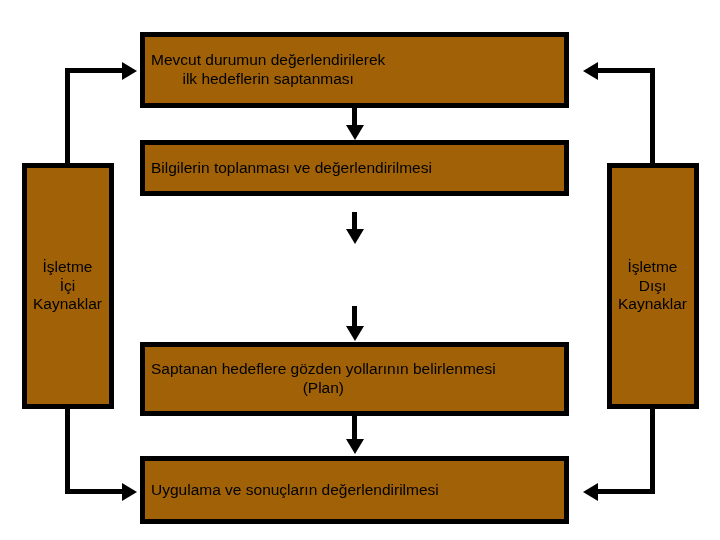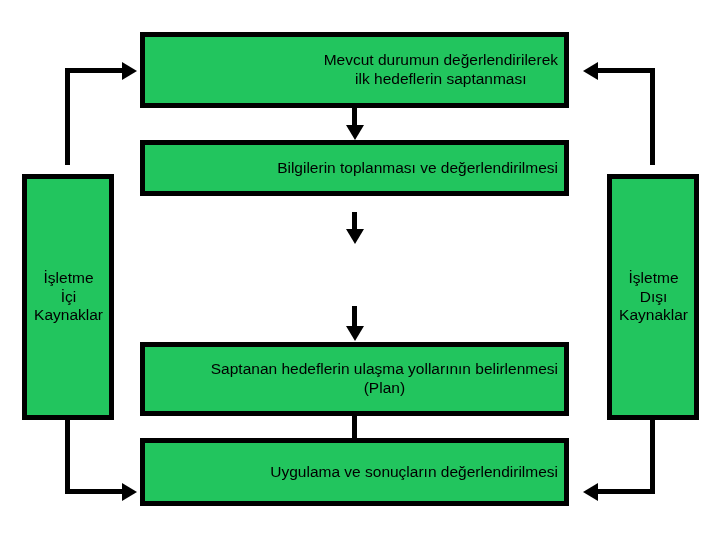--- a/index.html
+++ b/index.html
@@ -14,24 +14,24 @@
     height: 540px;
     background: #ffffff;
     font-family: "Liberation Sans", "DejaVu Sans", sans-serif;
     overflow: hidden;
   }
   
   .node {
     position: absolute;
     box-sizing: border-box;
     border: 5px solid #000000;
-    background: #22c55e;
+    background: #a16207;
     display: flex;
     align-items: center;
-    justify-content: flex-end;
+    justify-content: flex-start;
     text-align: center;
     color: #000000;
     line-height: 1.22;
     z-index: 3;
   }
   .node .label {
     display: block;
     padding: 0 6px;
     white-space: pre-line;
   }
@@ -39,25 +39,25 @@
   
   .center-node {
     left: 140px;
     width: 429px;
     font-size: 15.5px;
   }
   #node-1 { top: 32px;  height: 76px; }
   #node-2 { top: 140px; height: 56px; }
   #node-3 { left: 138px; width: 431px; top: 244px; height: 62px; font-size: 15px; }
   #node-4 { top: 342px; height: 74px; }
-  #node-5 { top: 438px; height: 68px; }
+  #node-5 { top: 456px; height: 68px; }
 
   
   .side-node {
-    top: 174px;
+    top: 163px;
     width: 92px;
     height: 246px;
     font-size: 15.5px;
   }
   #node-left  { left: 22px; }
   #node-right { left: 607px; }
 
   
   .seg {
     position: absolute;
@@ -104,21 +104,21 @@
     <span class="label">Mevcut durumun değerlendirilerek
 ilk hedeflerin saptanması</span>
   </div>
 
   <div class="node center-node" id="node-2">
     <span class="label">Bilgilerin toplanması ve değerlendirilmesi</span>
   </div>
 
 
   <div class="node center-node" id="node-4">
-    <span class="label">Saptanan hedeflerin ulaşma yollarının belirlenmesi
+    <span class="label">Saptanan hedeflere gözden yollarının belirlenmesi
 (Plan)</span>
   </div>
 
   <div class="node center-node" id="node-5">
     <span class="label">Uygulama ve sonuçların değerlendirilmesi</span>
   </div>
 
   <div class="node side-node" id="node-left">
     <span class="label">İşletme
 İçi

